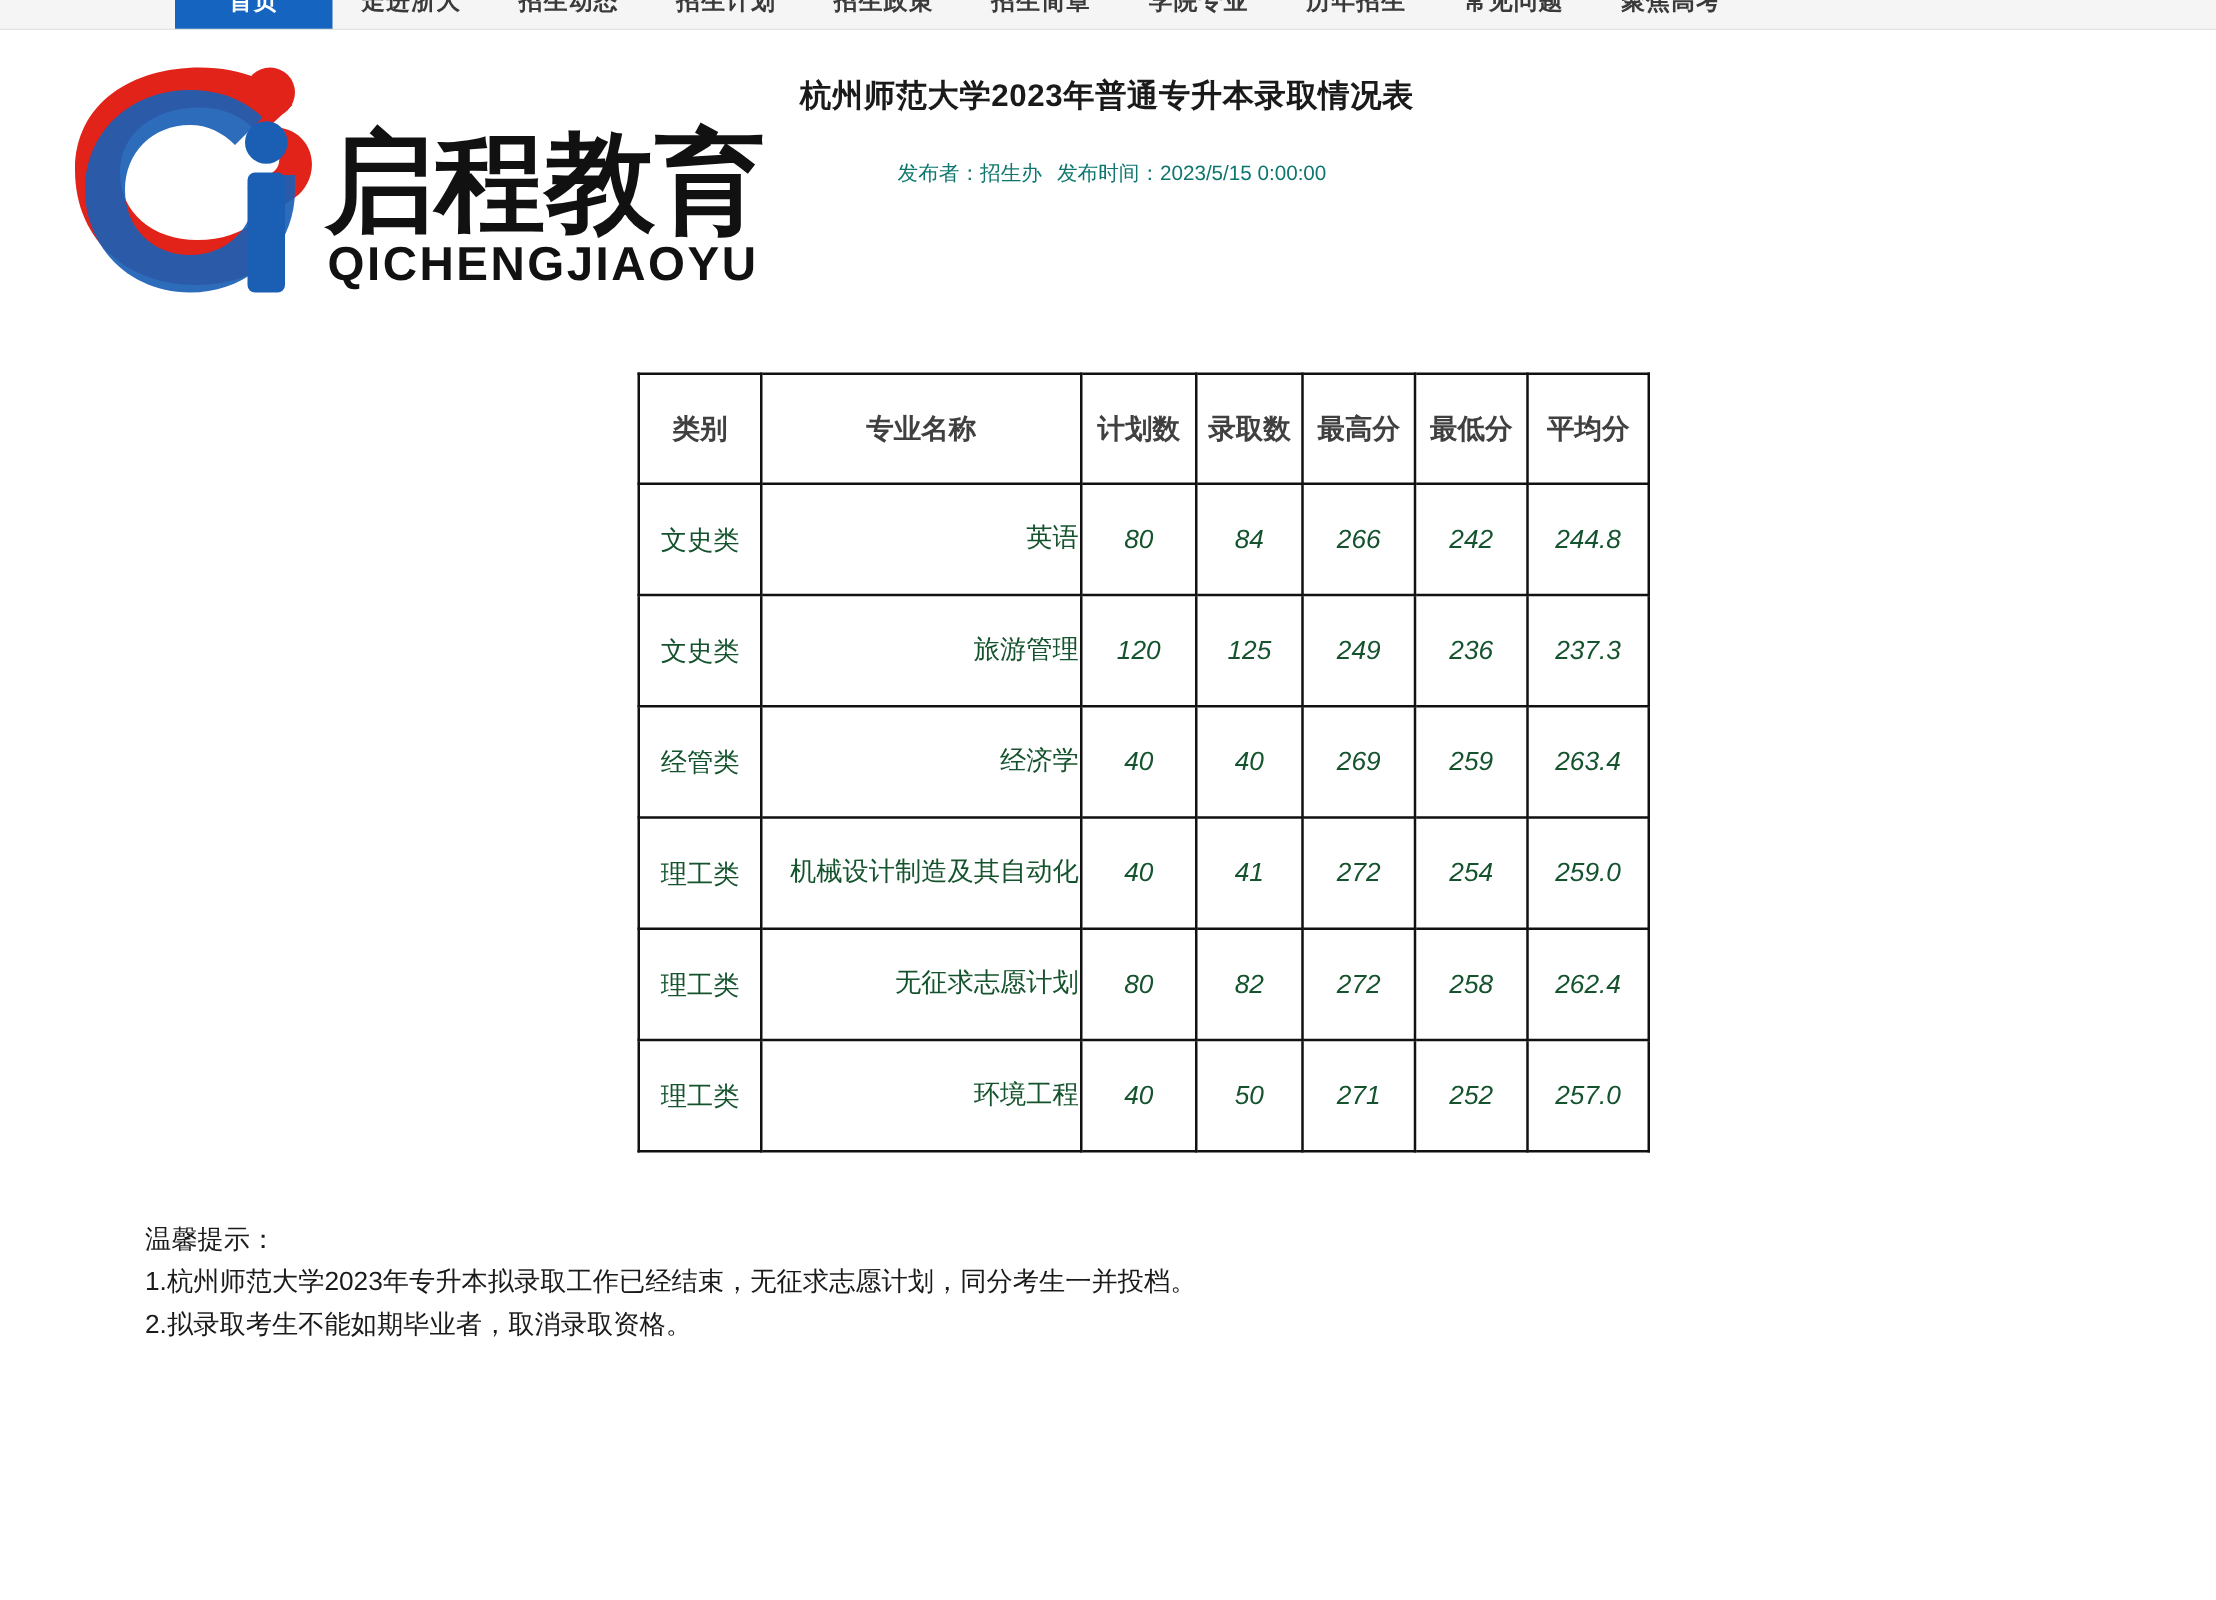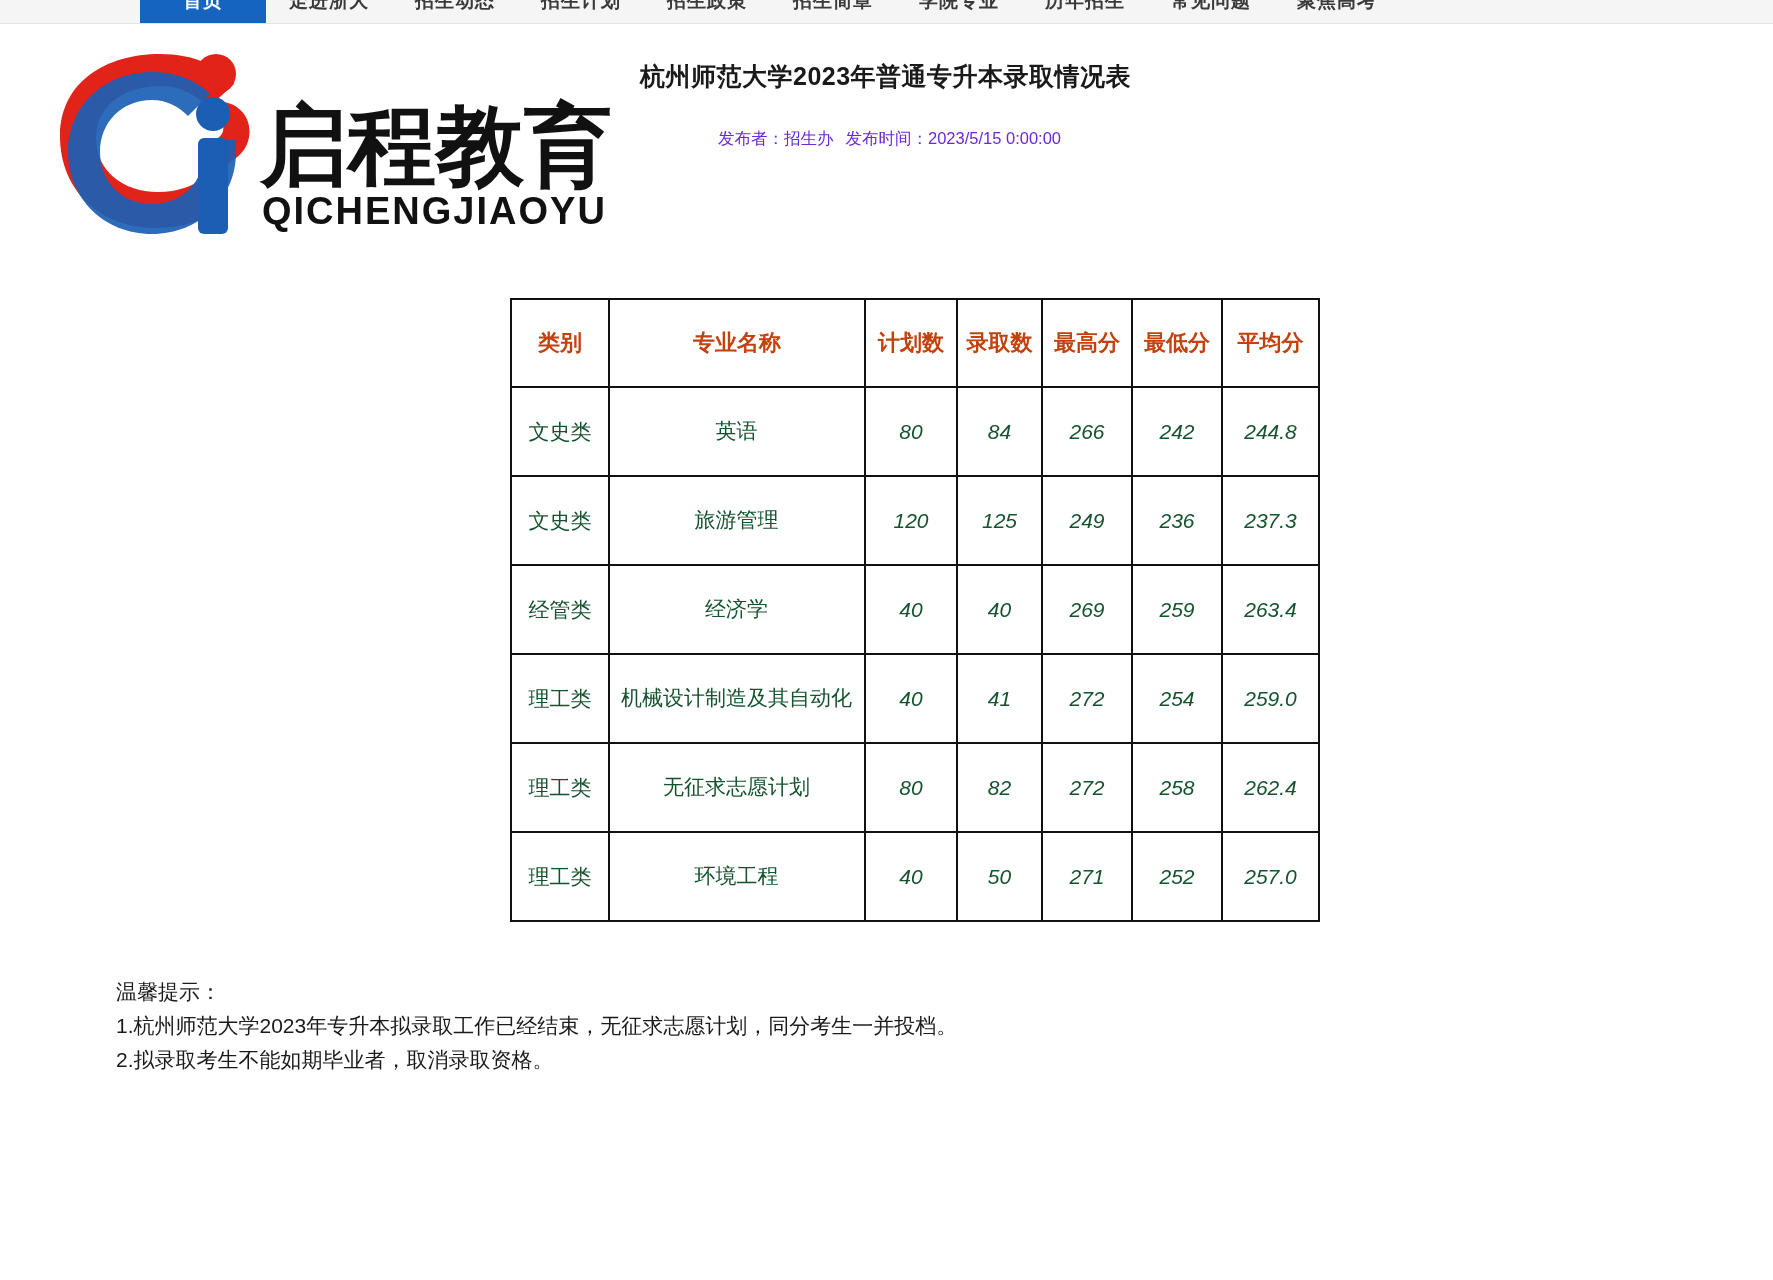--- a/index.html
+++ b/index.html
@@ -63,21 +63,21 @@
     font-size: 25px;
     font-weight: bold;
     color: #1a1a1a;
     letter-spacing: 0.5px;
   }
   .article-meta {
     position: absolute;
     left: 718px;
     top: 128px;
     font-size: 16.5px;
-    color: #6d28d9;
+    color: #0f766e;
   }
   .article-meta .sep { display: inline-block; width: 12px; }
 
   
   .tbl-wrap {
     position: absolute;
     left: 510px;
     top: 298px;
   }
   table.data {
@@ -86,29 +86,29 @@
   }
   table.data th, table.data td {
     border: 2px solid #111111;
     box-sizing: border-box;
   }
   table.data th {
     font-size: 22px;
     font-weight: bold;
     text-align: center;
     height: 88px;
-    color: #c2410c;
+    color: #404040;
   }
   table.data td {
     font-size: 21px;
     height: 89px;
     color: #14532d;
   }
   td.c-cat { text-align: center; }
-  td.c-major { text-align: center; padding-left: 0; line-height: 1.28; }
+  td.c-major { text-align: right; padding-left: 0; line-height: 1.28; }
   td.c-num { text-align: center; font-style: italic; }
   .w-cat   { width: 98px; }
   .w-major { width: 256px; }
   .w-plan  { width: 92px; }
   .w-adm   { width: 85px; }
   .w-max   { width: 90px; }
   .w-min   { width: 90px; }
   .w-avg   { width: 97px; }
 
   

